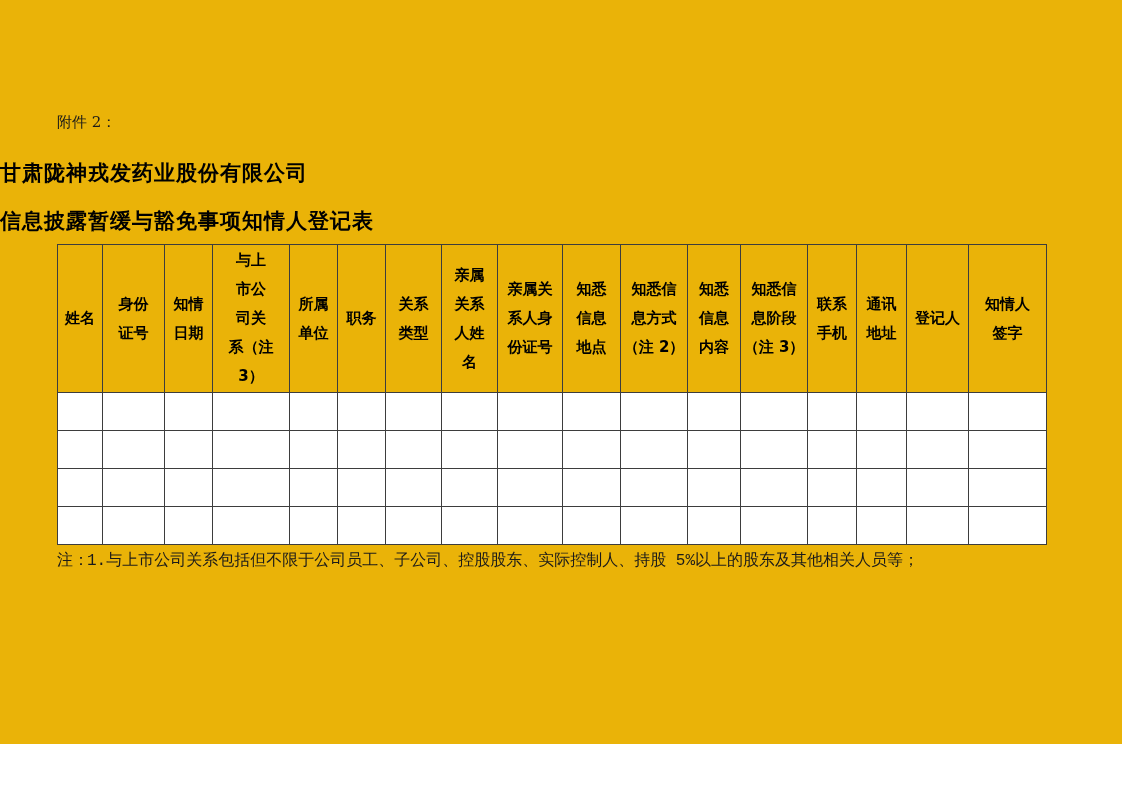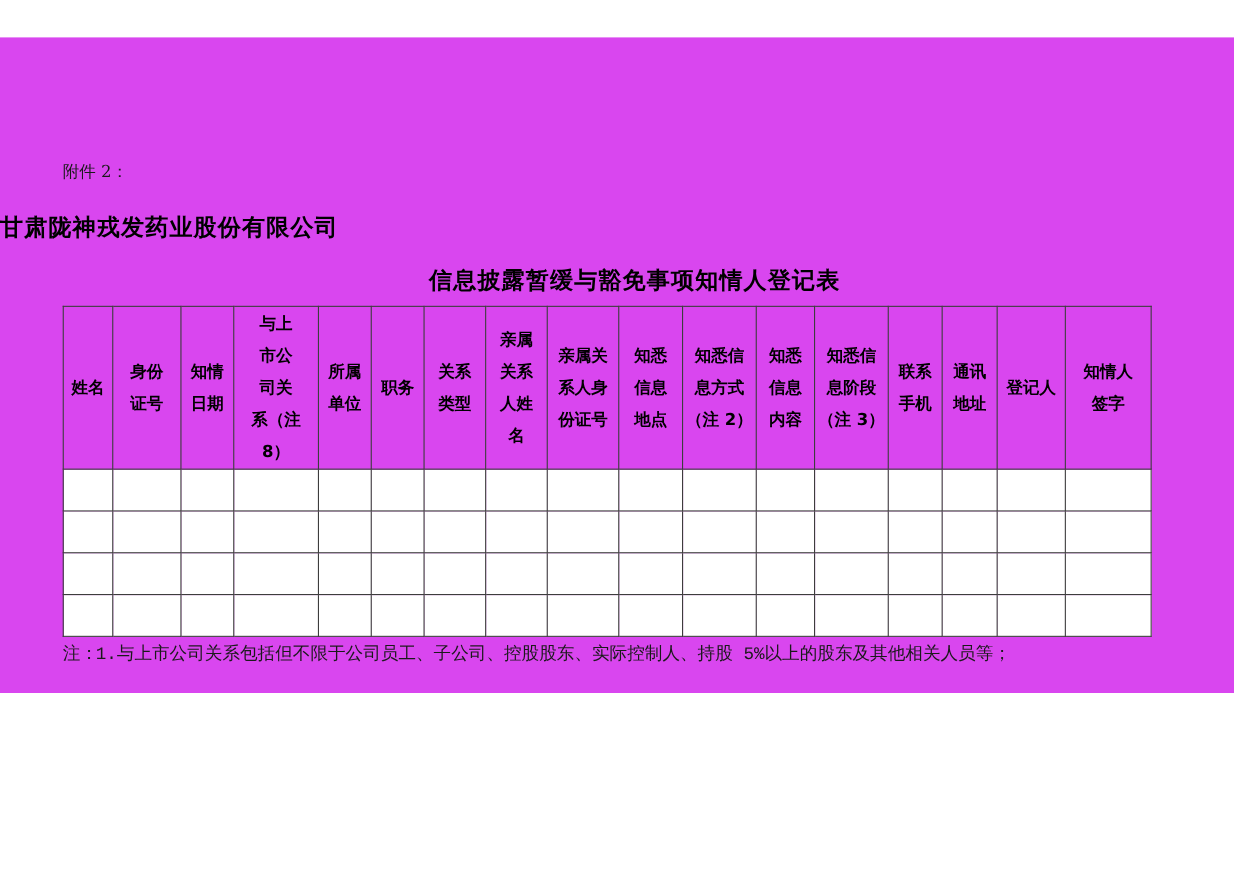--- a/index.html
+++ b/index.html
@@ -4,48 +4,45 @@
 <style>
   html, body {
     margin: 0;
     padding: 0;
     background: #ffffff;
     font-family: "DejaVu Sans", sans-serif;
   }
   .page {
     position: relative;
     width: 1122px;
-    height: 596px;
-    background: #d946ef;
+    height: 744px;
+    background: #eab308;
     overflow: hidden;
     box-sizing: border-box;
-    margin-top: 34px;
   }
   .attachment-label {
     margin: 113px 0 0 57px;
     font-family: "DejaVu Serif", serif;
     font-size: 15px;
     color: #1a1a1a;
   }
   .doc-title {
     margin: 27px 0 0 0;
     text-align: left;
     font-size: 21px;
     font-weight: bold;
     letter-spacing: 1px;
     color: #000000;
   }
   .doc-subtitle {
     margin: 20px 0 0 0;
-    text-align: center;
     font-size: 21px;
     font-weight: bold;
     letter-spacing: 1px;
     color: #000000;
-    padding-left: 32px;
   }
   table.reg-table {
     margin: 9px 0 0 57px;
     width: 989px;
     border-collapse: collapse;
     table-layout: fixed;
   }
   table.reg-table th, table.reg-table td {
     border: 1px solid #3d3d3d;
     padding: 1px 2px;
@@ -119,21 +116,21 @@
     <thead>
       <tr>
         <th>姓名</th>
         <th>身份
 证号</th>
         <th>知情
 日期</th>
         <th>与上
 市公
 司关
-系（注 8）</th>
+系（注 3）</th>
         <th>所属
 单位</th>
         <th>职务</th>
         <th>关系
 类型</th>
         <th>亲属
 关系
 人姓
 名</th>
         <th>亲属关

